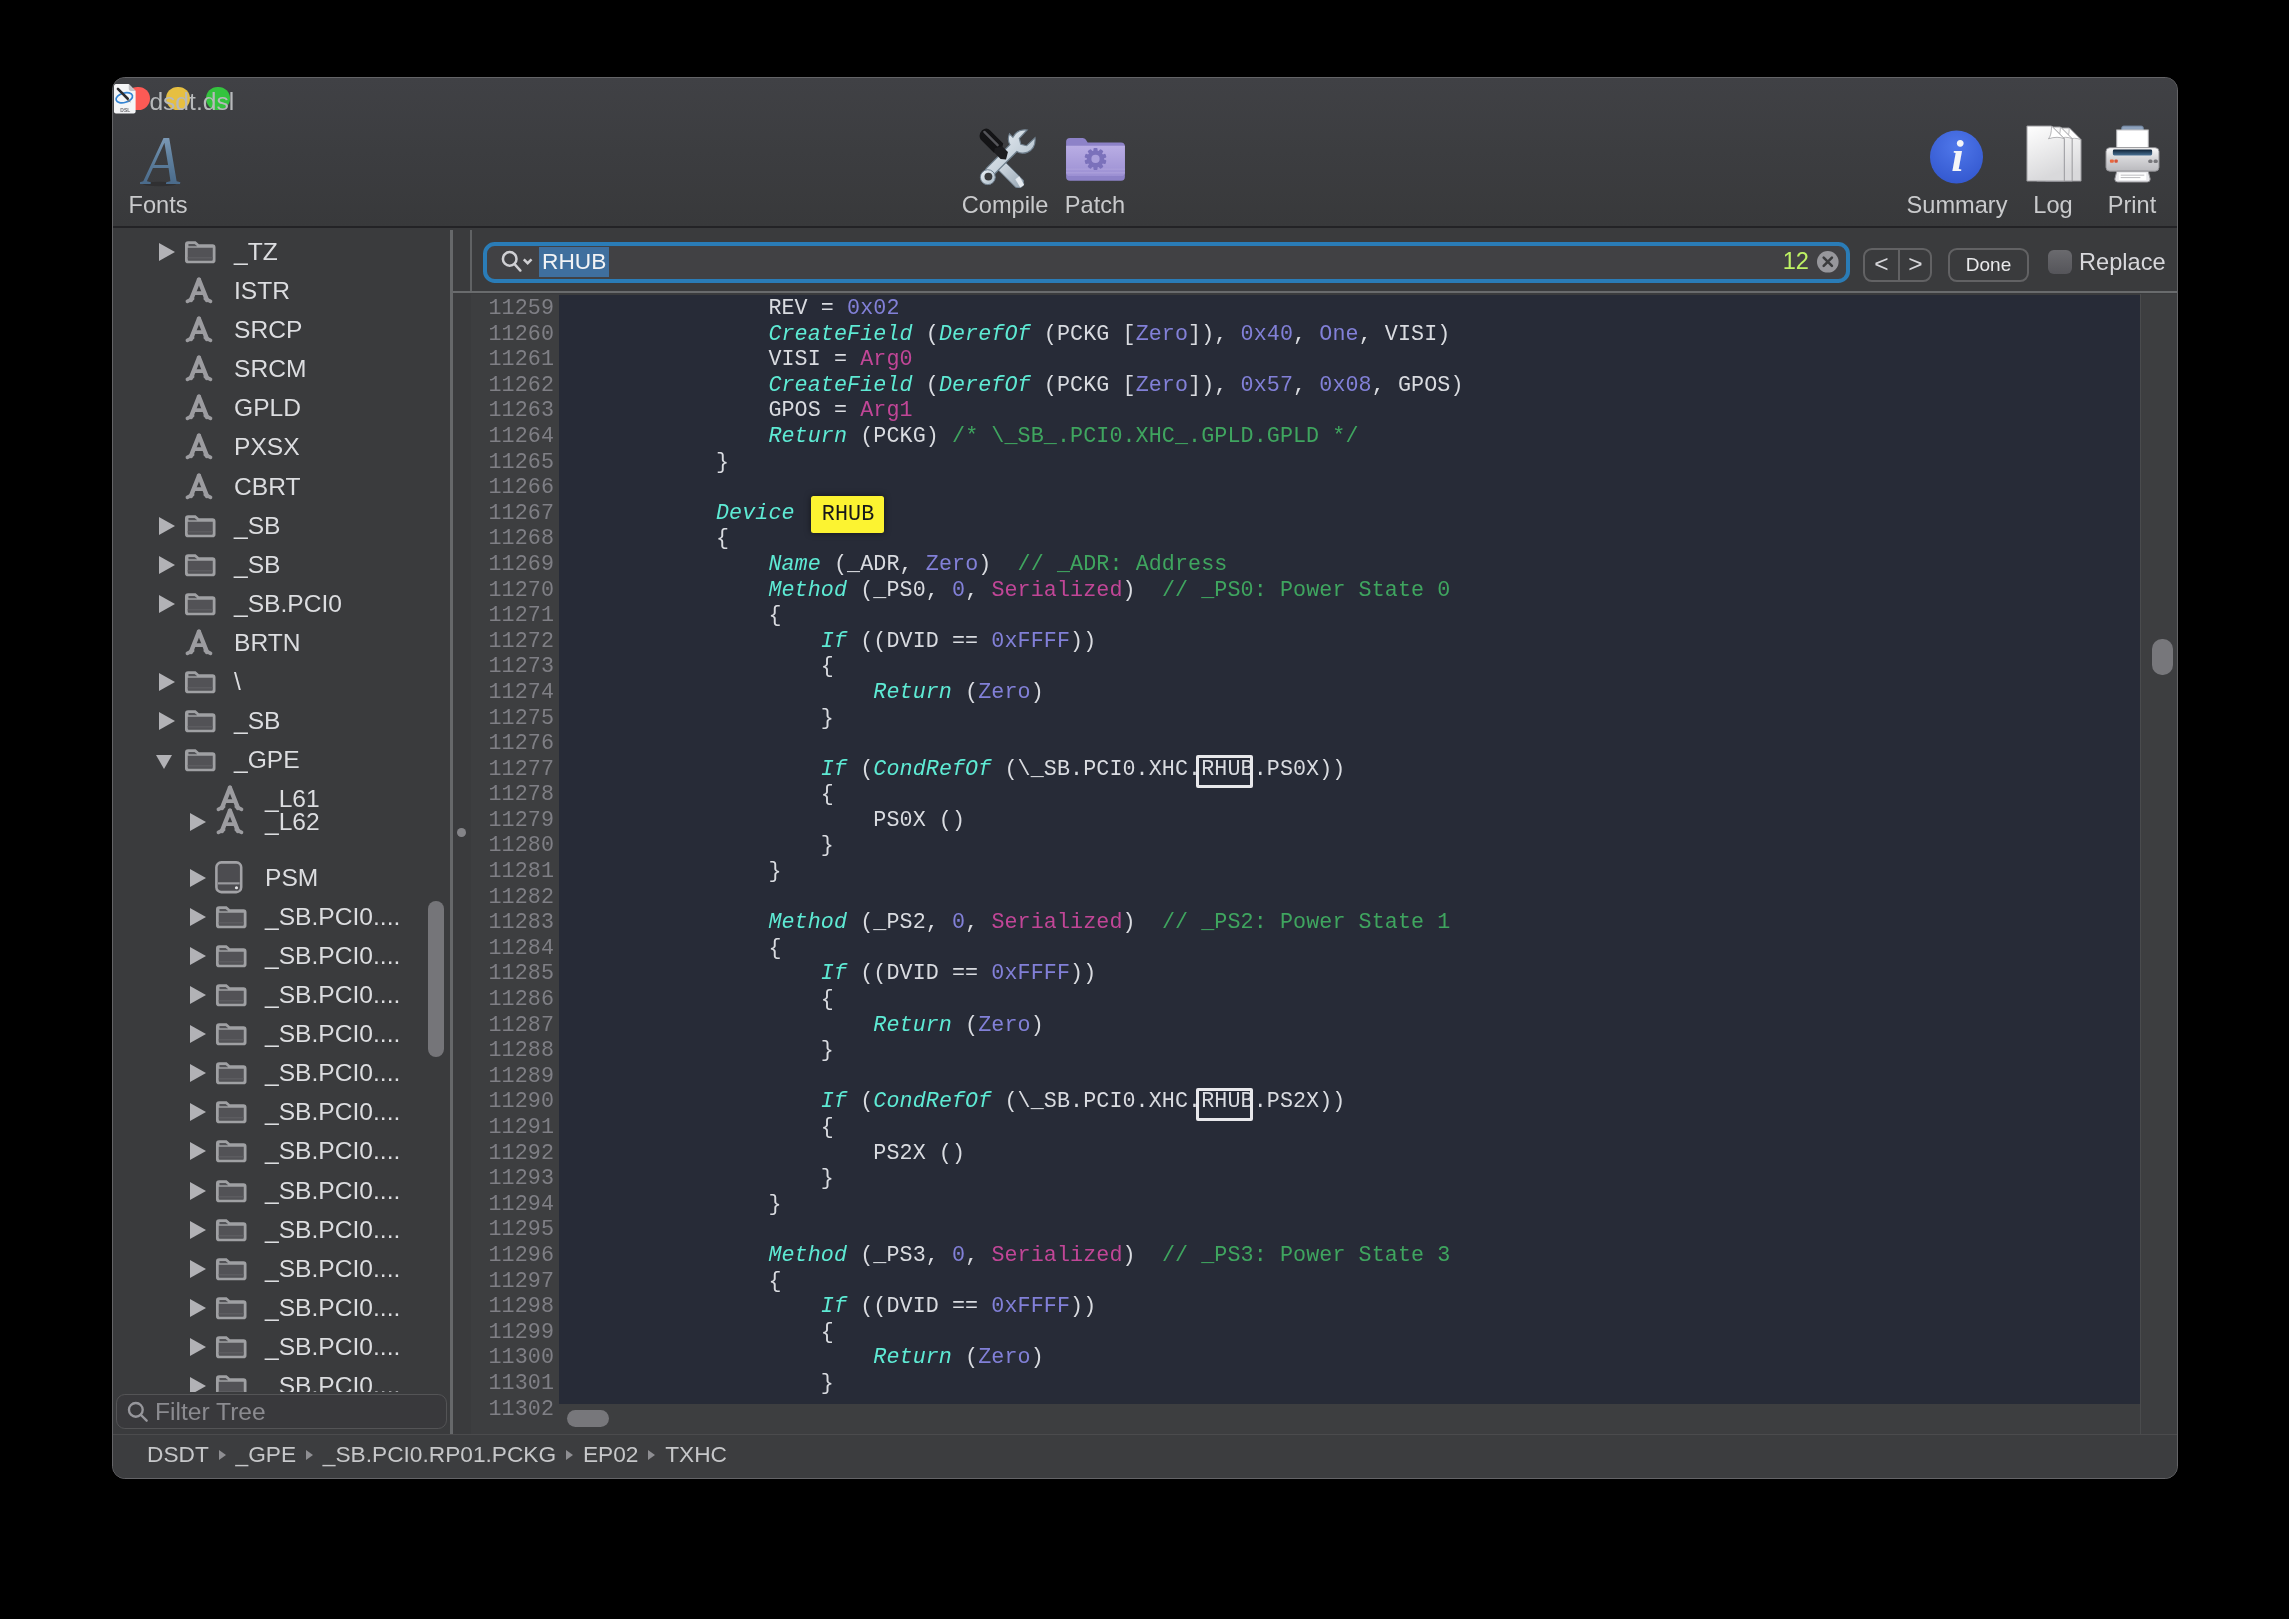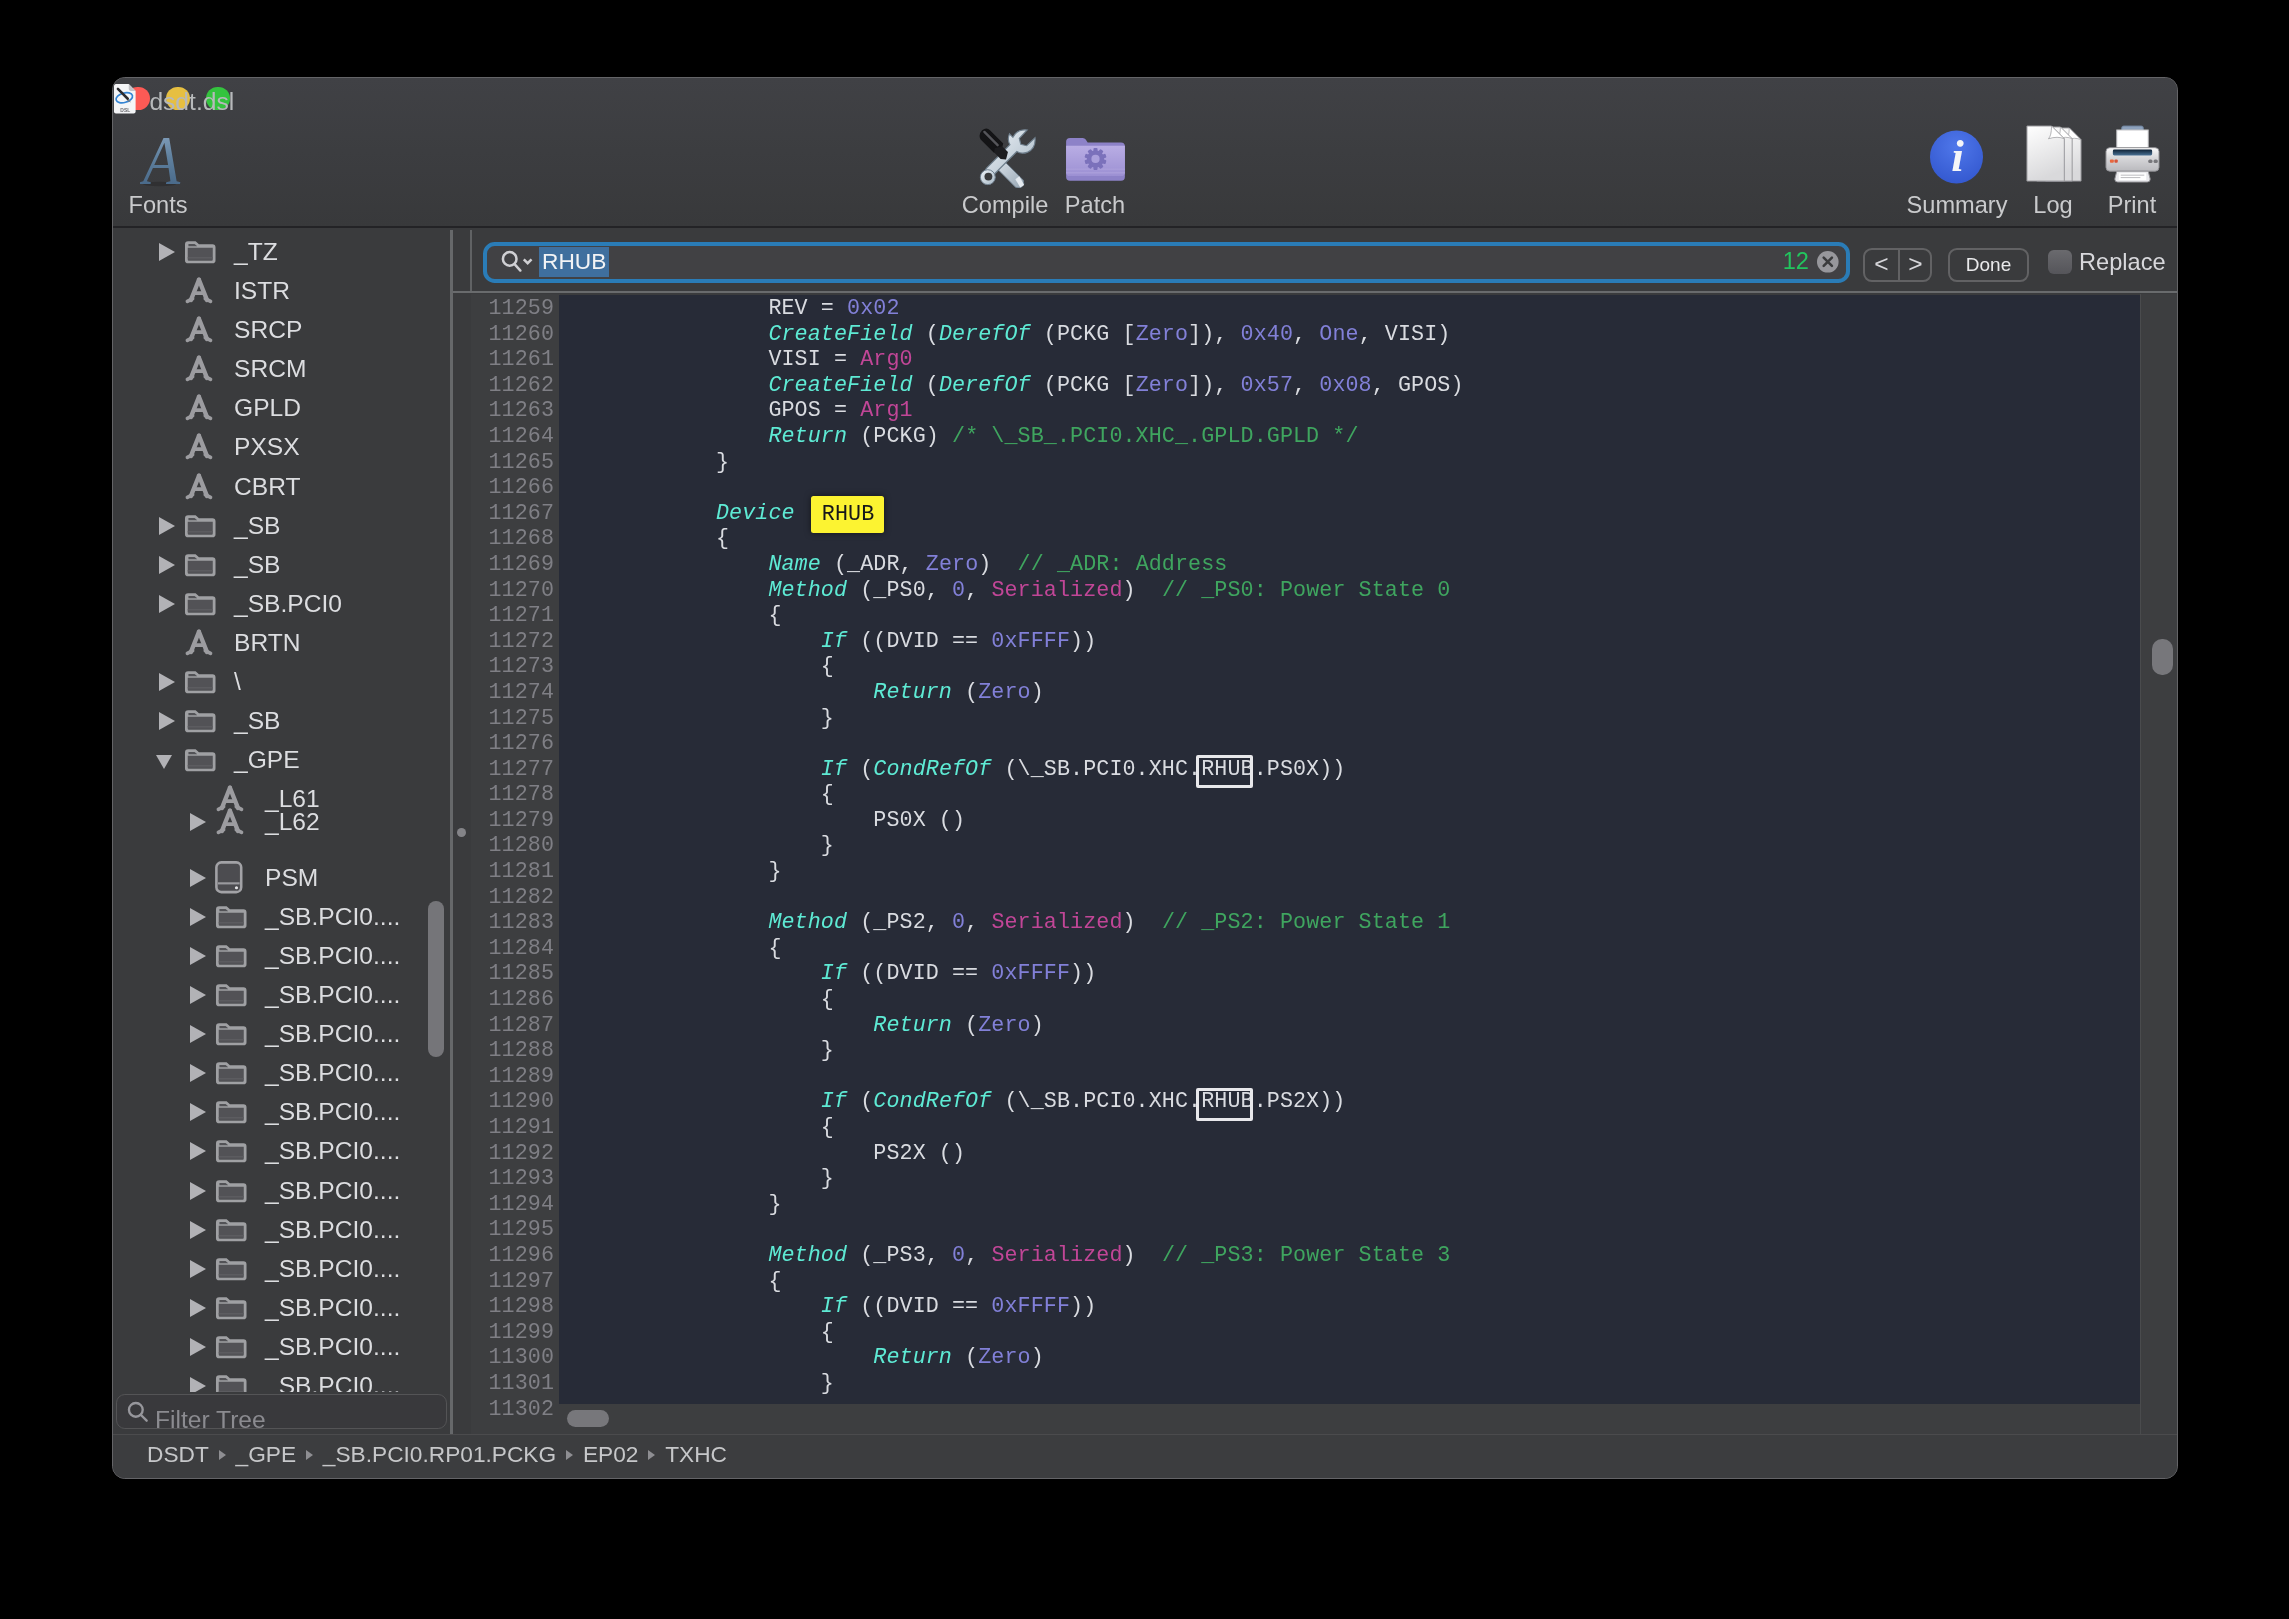--- a/index.html
+++ b/index.html
@@ -18,21 +18,21 @@
 .tbi { position:absolute; }
 .tblabel { position:absolute; top:114px; color:#c9cacc; font-size:23.6px; white-space:nowrap; transform:translateX(-50%); }
 
 
 #findbar { position:absolute; left:340px; top:152px; width:1726px; height:140px; }
 #ffield { position:absolute; left:370px; top:164px; width:1367px; height:41px;
   border:4.9px solid #2a7cb7; border-radius:11.8px; background:#414144; }
 #fmag { position:absolute; left:12.8px; top:3px; }
 #fsel { position:absolute; left:52px; top:1px; height:29.6px; background:#3f6f9e; color:#f2f3f5;
   font-size:22.7px; line-height:29.6px; padding:0 3px; }
-#fcount { position:absolute; right:37px; top:3px; color:#22c55e; font-size:23.6px; line-height:25.6px; }
+#fcount { position:absolute; right:37px; top:3px; color:#bef264; font-size:23.6px; line-height:25.6px; }
 #fx { position:absolute; right:6.9px; top:3.9px; }
 .fbtn { position:absolute; top:170px; height:34px; border:2px solid #626264; border-radius:8.9px; color:#d6d6da; }
 #fprev { left:1750px; width:69px; }
 #fprev .half { position:absolute; top:0; width:33px; height:30.5px; text-align:center; font-size:24.6px; line-height:28.6px; }
 #fprev .div { position:absolute; left:32.5px; top:0; width:2px; height:30.5px; background:#626264; }
 #fdone { left:1835px; width:81px; text-align:center; font-size:19px; line-height:30.5px; color:#e9e9eb; }
 #fcheck { position:absolute; left:1935px; top:172px; width:23.6px; height:23.6px; border-radius:5.9px;
   background:linear-gradient(#6a6a6e,#55555a); }
 #freplace { position:absolute; left:1966px; top:171px; color:#d8d8dc; font-size:23.6px; line-height:27.6px; }
 
@@ -49,21 +49,21 @@
 .tri-r { position:absolute; top:9.9px; width:0; height:0; border-left:16.7px solid #b2b2b6;
   border-top:9.4px solid transparent; border-bottom:9.4px solid transparent; }
 .tri-d { position:absolute; top:13.8px; width:0; height:0; border-top:14.8px solid #b2b2b6;
   border-left:8.9px solid transparent; border-right:8.9px solid transparent; }
 .ticon { position:absolute; }
 .tlabel { position:absolute; top:3.9px; color:#dcdde0; font-size:24.6px; line-height:29.6px; white-space:pre; }
 #sbthumb { position:absolute; left:315px; top:671px; width:15.8px; height:156px; border-radius:7.9px; background:#757579; }
 #filter { position:absolute; left:3px; top:1164px; width:331px; height:35px; border:1.5px solid #545456;
   border-radius:8.9px; background:#39393c; }
 #filter .fm { position:absolute; left:8.9px; top:4.9px; }
-#filter .ft { position:absolute; left:38px; top:11px; color:#8b8b90; font-size:24.6px; line-height:27.6px; }
+#filter .ft { position:absolute; left:38px; top:3px; color:#8b8b90; font-size:24.6px; line-height:27.6px; }
 
 
 #gutter { position:absolute; left:358px; top:216px; width:89px; height:1141px; background:#3d3e40; }
 #codebg { position:absolute; left:446px; top:217px; width:1581px; height:1109px; background:#272b37; }
 #hband { position:absolute; left:446px; top:1326px; width:1581px; height:30.5px; background:#3d3e40; }
 #vstrip { position:absolute; left:2027px; top:216px; width:38px; height:1141px;
   background:#3d3e40; border-left:1.5px solid #4a4b4d; }
 #vthumb { position:absolute; left:2039px; top:561px; width:20.7px; height:36px; border-radius:9.9px; background:#77777b; }
 #hthumb { position:absolute; left:454px; top:1332px; width:42px; height:16.7px; border-radius:8.4px; background:#77777b; }
 

